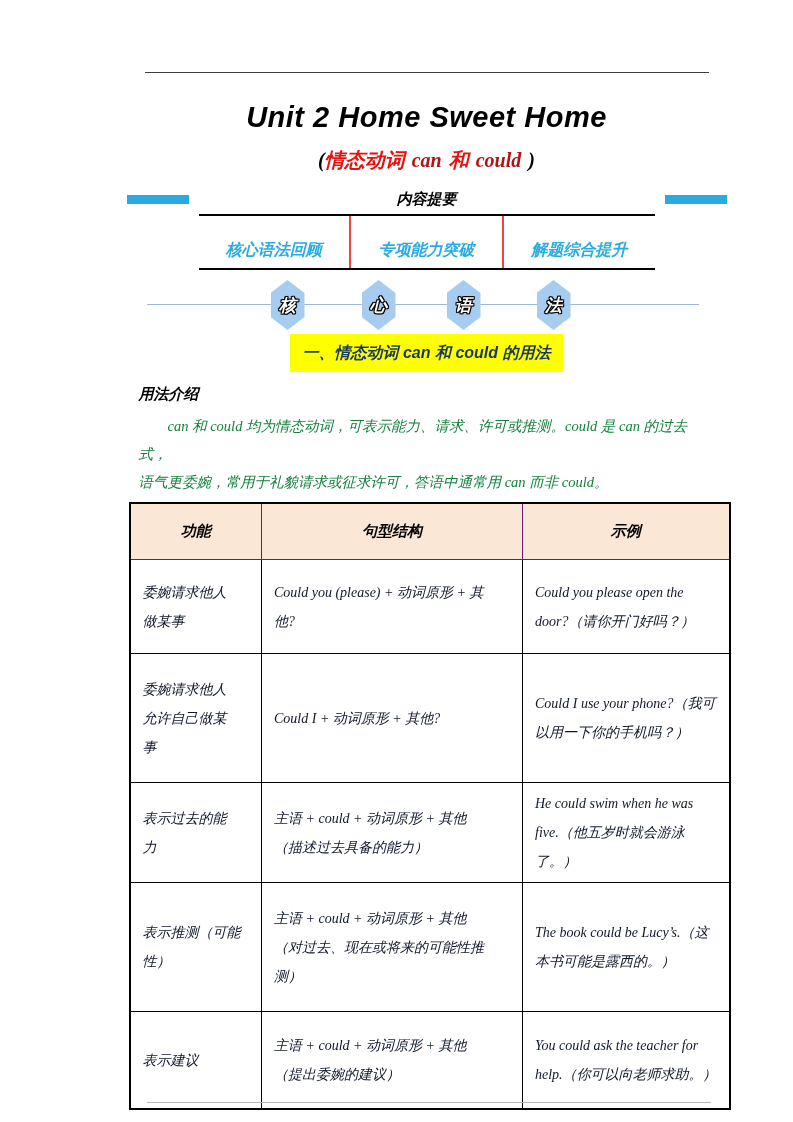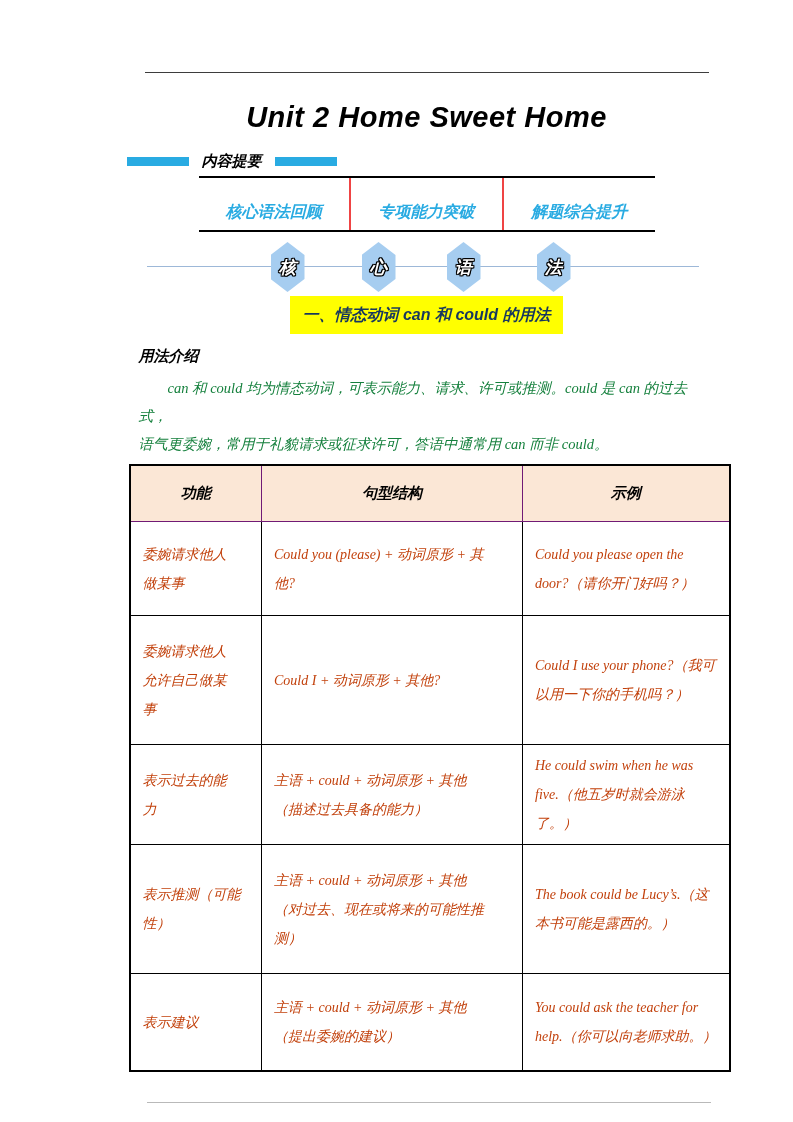--- a/index.html
+++ b/index.html
@@ -16,21 +16,21 @@
     text-align:center; margin-top:26px;
     font-family:"Liberation Sans","DejaVu Sans",sans-serif;
     font-weight:bold; font-size:29px; line-height:36px; letter-spacing:0.5px; color:#000;
   }
 
   .subtitle { text-align:center; margin-top:12px; font-size:20px; font-weight:bold; line-height:26px; }
   .sub-paren { color:#000; font-family:"Liberation Serif","DejaVu Serif",serif; }
   .sub-cn { color:var(--red-bright,#E8110D); font-family:"Liberation Sans","DejaVu Sans",sans-serif; }
   .sub-en { color:var(--red-dark,#B31312); font-family:"Liberation Serif","DejaVu Serif",serif; margin:0 7px; }
 
-  .summary-row { display:flex; align-items:center; justify-content:flex-start; gap:13px; margin-top:17px; }
+  .summary-row { display:flex; align-items:center; justify-content:space-between; gap:5px; margin-top:17px; }
   .summary-bar { width:62px; height:9px; background:var(--accent-blue,#29ABE2); }
   .summary-label { font-family:"Liberation Sans","DejaVu Sans",sans-serif; font-weight:bold; font-size:15px; color:#000; }
 
   .strip {
     display:flex; width:456px; margin:5px auto 0;
     border-top:2px solid #000; border-bottom:2px solid #000;
   }
   .strip-cell {
     flex:1; text-align:center; padding:24px 0 7px;
     color:var(--accent-blue,#29ABE2); font-weight:bold; font-size:16px;
@@ -68,37 +68,38 @@
   }
 
   table.grammar { border-collapse:collapse; table-layout:fixed; width:600px; margin:6px 0 0 2px; border:2px solid #000; }
   table.grammar col.c1{width:132px} table.grammar col.c2{width:261px} table.grammar col.c3{width:207px}
   table.grammar th {
     border:1px solid #701a75; background:var(--table-header-bg,#FBE7D6);
     font-family:"Liberation Sans","DejaVu Sans",sans-serif; font-weight:bold; font-size:15px; color:#000; height:53px;
   }
   table.grammar td {
     border:1px solid #000; vertical-align:middle; font-size:14px; line-height:29px;
-    white-space:pre-line; padding:6px 8px 6px 12px; color:#c2410c;
+    white-space:pre-line; padding:6px 8px 6px 12px; color:#0f172a;
   }
   td.cell-structure { padding-left:18px; }
   td.cell-example  { padding-left:13px; }
   tr.r1 td{height:81px} tr.r2 td{height:116px} tr.r3 td{height:84px} tr.r4 td{height:116px} tr.r5 td{height:84px}
 
   .bottom-rule { position:absolute; top:1099px; left:123px; width:564px; border-top:1px solid #b9b9b9; }
 </style>
 </head>
 <body>
 
 <div class="page">
   <div class="inner">
     <div class="top-rule"></div>
 
     <div class="title">Unit 2 Home Sweet Home</div>
 
+    <div class="subtitle"><span class="sub-paren">(</span><span class="sub-cn">情态动词</span><span class="sub-en">can</span><span class="sub-cn">和</span><span class="sub-en">could</span><span class="sub-paren">)</span></div>
 
     <div class="summary-row">
       <span class="summary-bar"></span>
       <span class="summary-label">内容提要</span>
       <span class="summary-bar"></span>
     </div>
 
     <div class="strip">
       <div class="strip-cell">核心语法回顾</div>
       <div class="strip-cell">专项能力突破</div>

